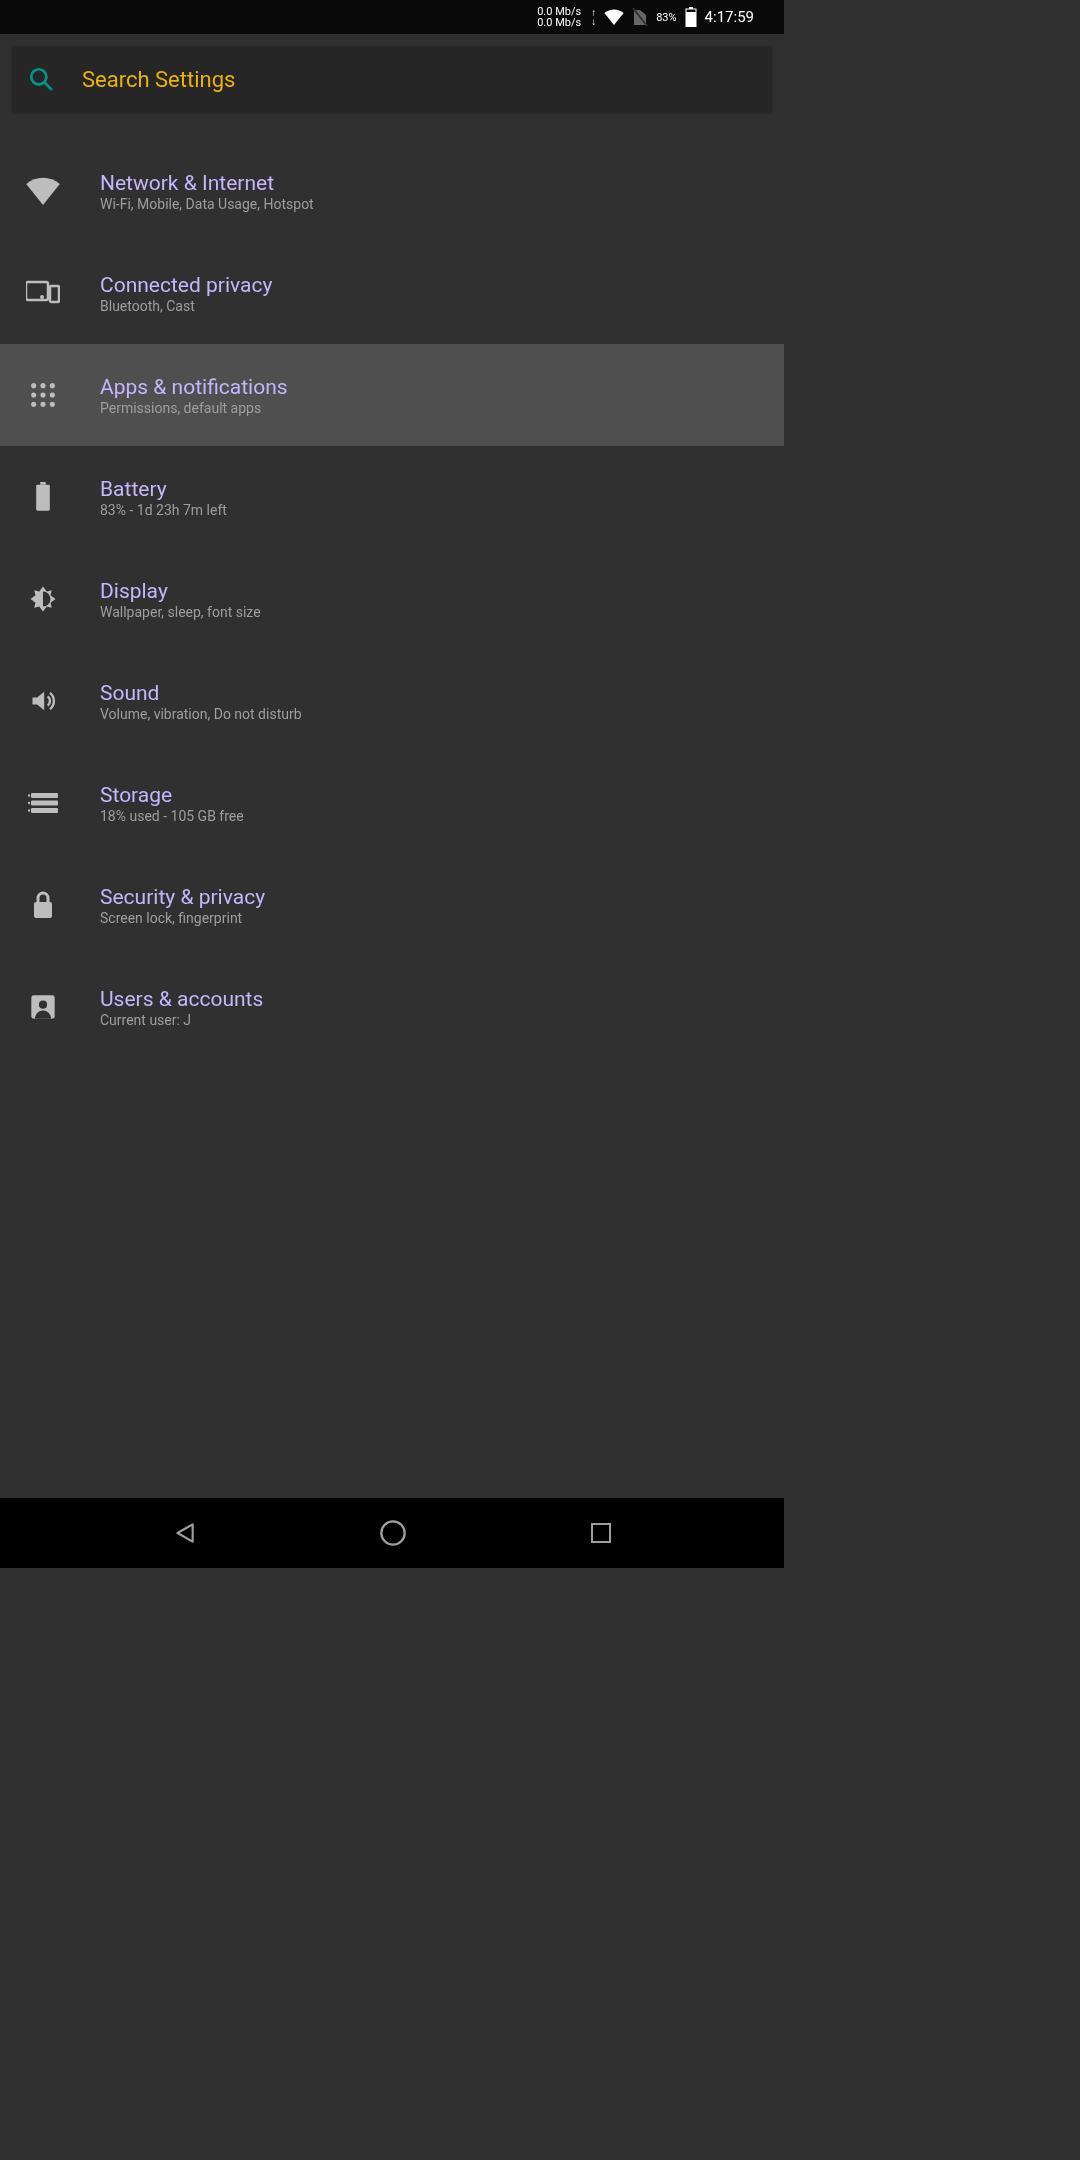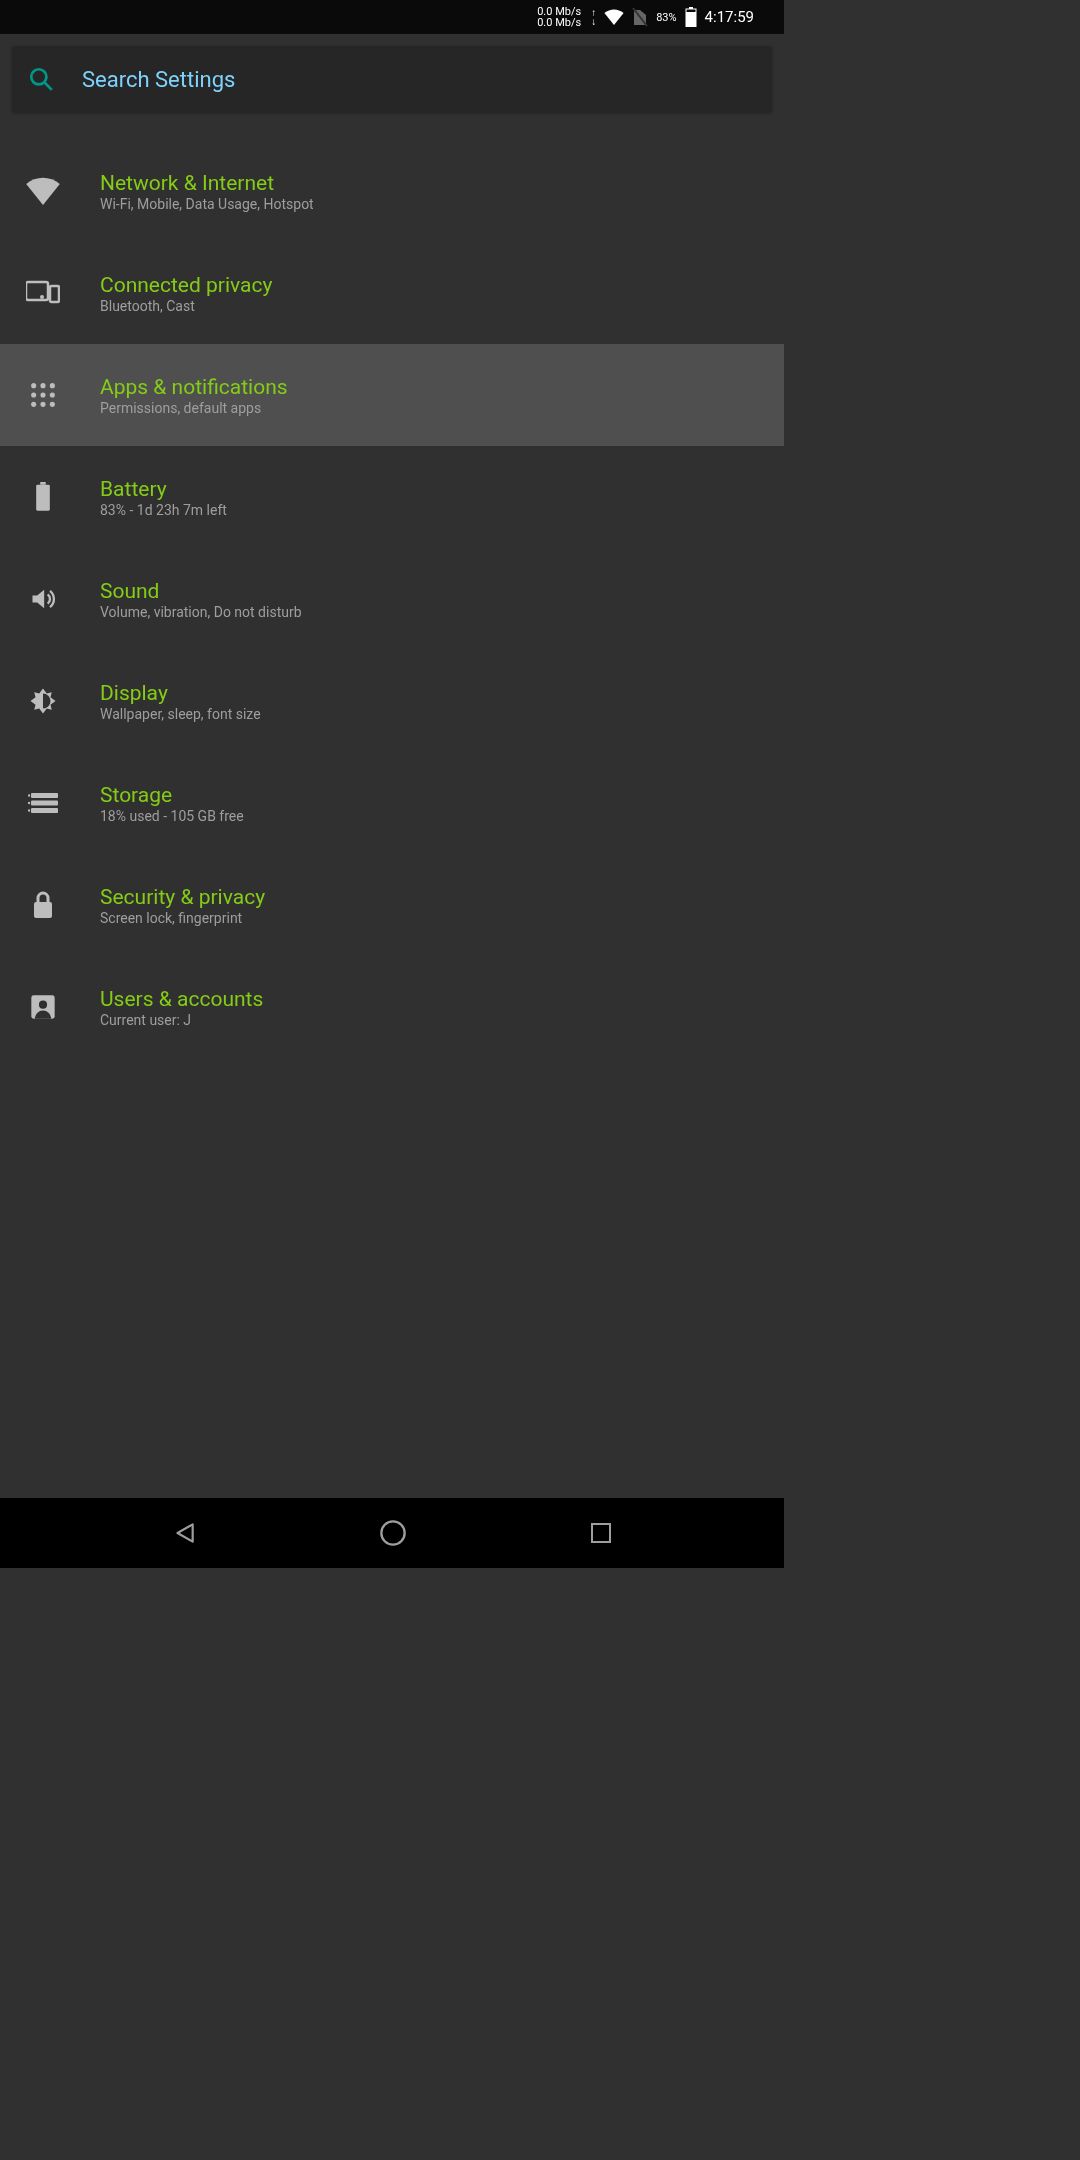--- a/index.html
+++ b/index.html
@@ -60,21 +60,21 @@
       background: #262626;
       border-radius: 2px;
       display: flex;
       align-items: center;
       padding: 0 16px;
       gap: 28px;
       box-shadow: 0 1px 3px rgba(0,0,0,0.3);
     }
     .search-icon svg { display: block; }
     .search-text {
-      color: #7dd3fc;
+      color: #eab308;
       font-size: 22px;
     }
     
     .list {
       margin-top: 28px;
     }
     .item {
       height: 102px;
       display: flex;
       align-items: center;
@@ -91,21 +91,21 @@
       align-items: center;
       justify-content: center;
     }
     .item-icon svg { display: block; }
     .item-texts {
       display: flex;
       flex-direction: column;
       gap: 1px;
     }
     .item-title {
-      color: #84cc16;
+      color: #c4b5fd;
       font-size: 21px;
       font-weight: 400;
     }
     .item-sub {
       color: #9e9e9e;
       font-size: 14px;
     }
     
     .nav-bar {
       position: absolute;
@@ -218,41 +218,41 @@
             <rect x="1" y="2" width="10" height="19" rx="1" fill="#bdbdbd"></rect>
           </svg>
         </div>
     <div class="item-texts">
       <span class="item-title">Battery</span>
       <span class="item-sub">83% - 1d 23h 7m left</span>
     </div>
       </div>
       <div class="item">
     <div class="item-icon">
+          <svg width="30" height="30" viewBox="0 0 24 24">
+            <path d="M12 2 L15 6 L19 5 L18 9 L22 12 L18 15 L19 19 L15 18 L12 22 L9 18 L5 19 L6 15 L2 12 L6 9 L5 5 L9 6 Z" fill="#bdbdbd"></path>
+            <path d="M12 6 A6 6 0 0 1 12 18 Z" fill="#303030"></path>
+          </svg>
+        </div>
+    <div class="item-texts">
+      <span class="item-title">Display</span>
+      <span class="item-sub">Wallpaper, sleep, font size</span>
+    </div>
+      </div>
+      <div class="item">
+    <div class="item-icon">
           <svg width="28" height="28" viewBox="0 0 24 24">
             <path d="M3 9 L7 9 L13 4 L13 20 L7 15 L3 15 Z" fill="#bdbdbd"></path>
             <path d="M16 8 A5 5 0 0 1 16 16" fill="none" stroke="#bdbdbd" stroke-width="2"></path>
             <path d="M18 5 A9 9 0 0 1 18 19" fill="none" stroke="#bdbdbd" stroke-width="2"></path>
           </svg>
         </div>
     <div class="item-texts">
       <span class="item-title">Sound</span>
       <span class="item-sub">Volume, vibration, Do not disturb</span>
-    </div>
-      </div>
-      <div class="item">
-    <div class="item-icon">
-          <svg width="30" height="30" viewBox="0 0 24 24">
-            <path d="M12 2 L15 6 L19 5 L18 9 L22 12 L18 15 L19 19 L15 18 L12 22 L9 18 L5 19 L6 15 L2 12 L6 9 L5 5 L9 6 Z" fill="#bdbdbd"></path>
-            <path d="M12 6 A6 6 0 0 1 12 18 Z" fill="#303030"></path>
-          </svg>
-        </div>
-    <div class="item-texts">
-      <span class="item-title">Display</span>
-      <span class="item-sub">Wallpaper, sleep, font size</span>
     </div>
       </div>
       <div class="item">
     <div class="item-icon">
           <svg width="30" height="22" viewBox="0 0 30 22">
             <rect x="3" y="1" width="27" height="5" rx="1" fill="#bdbdbd"></rect>
             <rect x="3" y="8.5" width="27" height="5" rx="1" fill="#bdbdbd"></rect>
             <rect x="3" y="16" width="27" height="5" rx="1" fill="#bdbdbd"></rect>
             <circle cx="1" cy="3.5" r="1.2" fill="#bdbdbd"></circle>
             <circle cx="1" cy="11" r="1.2" fill="#bdbdbd"></circle>

